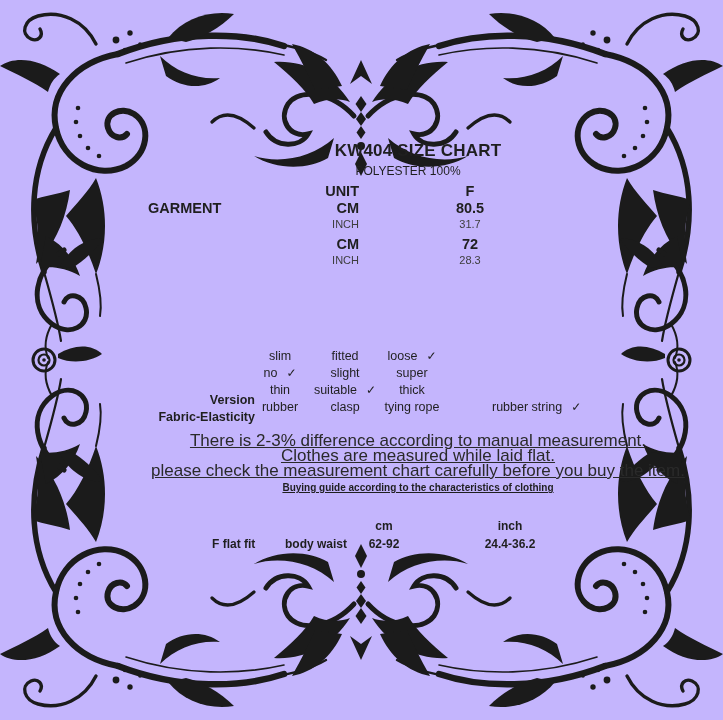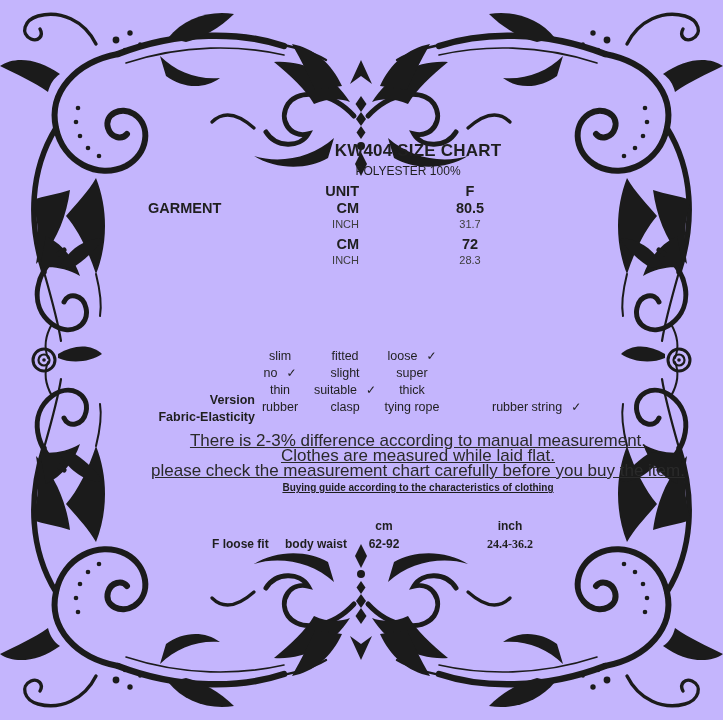--- a/index.html
+++ b/index.html
@@ -37,21 +37,21 @@
   .n0{top:431px}.n1{top:446px}.n2{top:461px}
   .guide-heading{left:140px;width:556px;top:482px;text-align:center;font-size:10px;font-weight:700;white-space:nowrap;text-decoration:underline;}
 
   
   .fit{font-weight:700;font-size:12px;white-space:nowrap;}
   .fit-hdr-cm{left:344px;width:80px;top:519px;text-align:center;}
   .fit-hdr-inch{left:470px;width:80px;top:519px;text-align:center;}
   .fit-size{left:212px;top:537px;}
   .fit-part{left:285px;top:537px;}
   .fit-cm{left:344px;width:80px;top:537px;text-align:center;}
-  .fit-inch{left:470px;width:80px;top:537px;text-align:center;font-family:Liberation Serif, serif;}
+  .fit-inch{left:470px;width:80px;top:537px;text-align:center;}
 </style>
 </head>
 <body>
 
 <div class="stage">
 
   <svg class="border-art" viewBox="0 0 723 720" aria-hidden="true">
     <defs>
       <g id="crn" stroke="#1b1b1b" fill="none" stroke-linecap="round">
         <path d="M118,54 C180,30 242,32 284,46" stroke-width="6.5"></path>
@@ -186,19 +186,19 @@
   <div>
     <div class="abs note n0">There is 2-3% difference according to manual measurement.</div>
     <div class="abs note n1">Clothes are measured while laid flat.</div>
     <div class="abs note n2">please check the measurement chart carefully before you buy the item.</div>
   </div>
 
   <div>
     <div class="abs guide-heading">Buying guide according to the characteristics of clothing</div>
     <span class="abs fit fit-hdr-cm">cm</span>
     <span class="abs fit fit-hdr-inch">inch</span>
-    <span class="abs fit fit-size">F loose fit</span>
+    <span class="abs fit fit-size">F flat fit</span>
     <span class="abs fit fit-part">body waist</span>
     <span class="abs fit fit-cm">62-92</span>
     <span class="abs fit fit-inch">24.4-36.2</span>
   </div>
 
 </div>
 
 </body></html>

